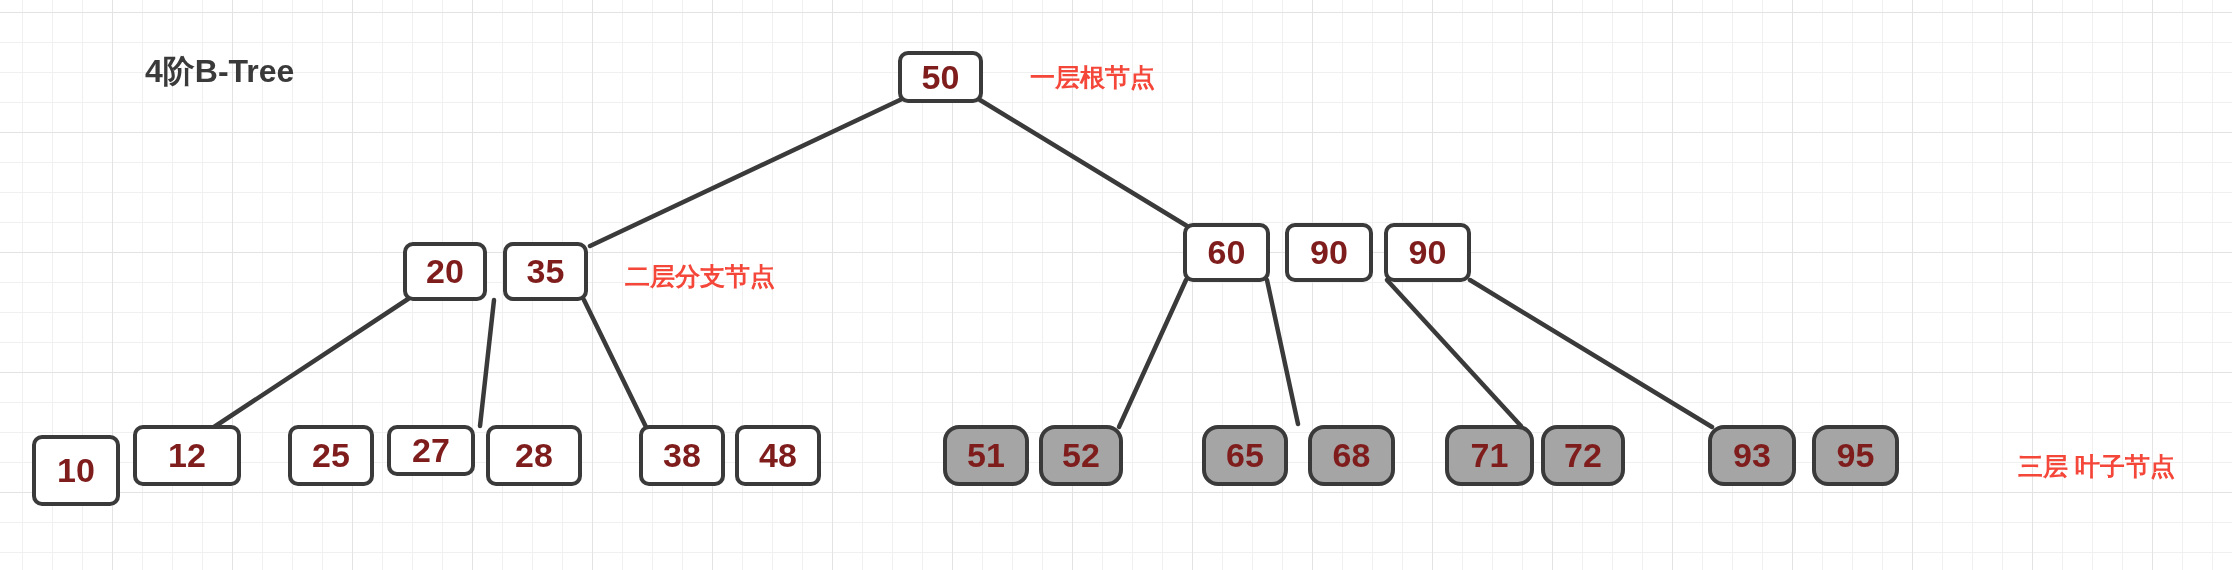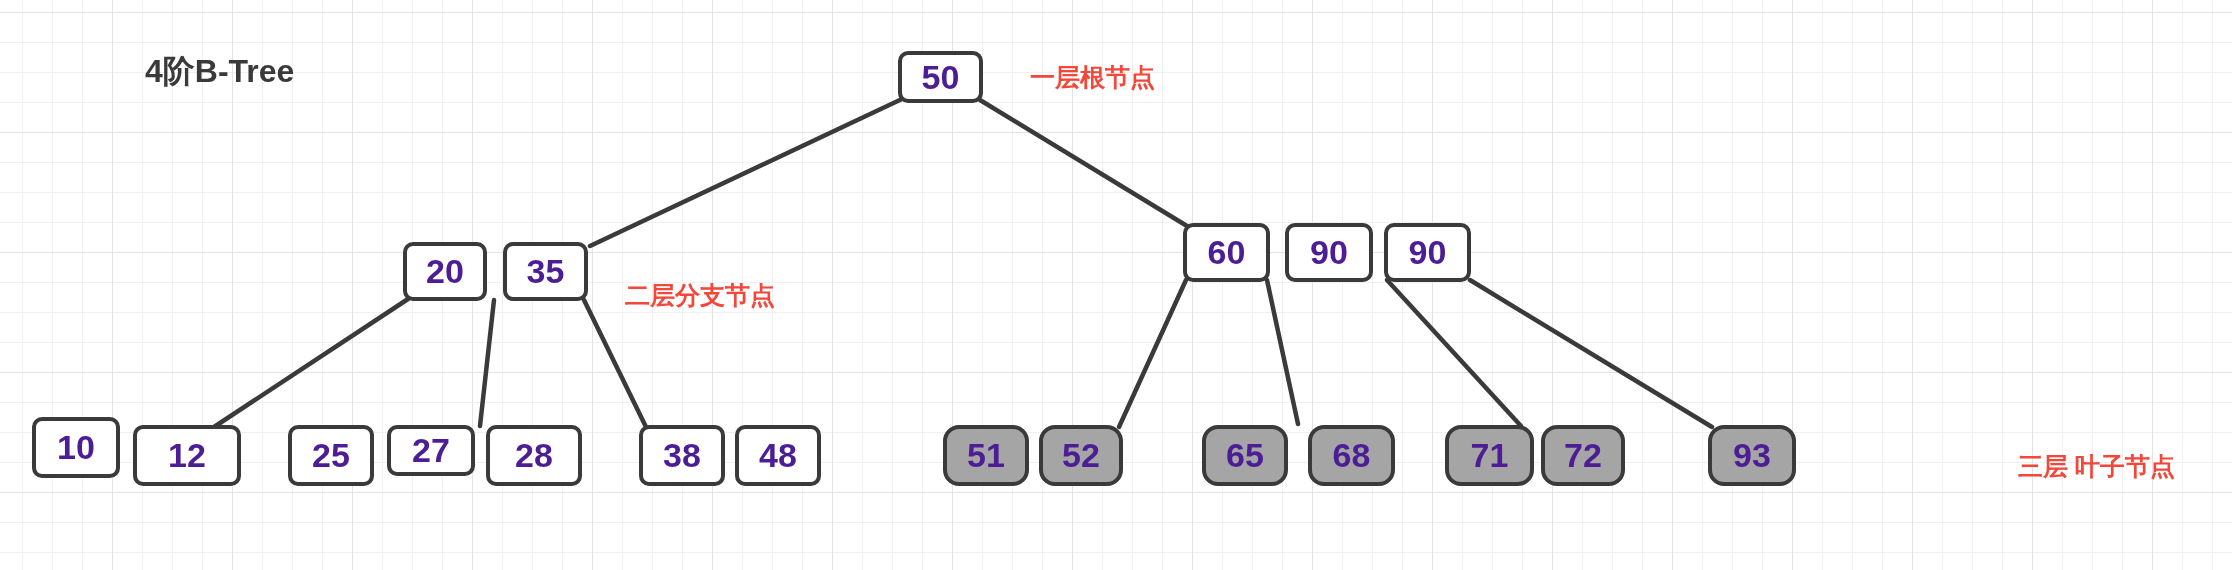--- a/index.html
+++ b/index.html
@@ -17,35 +17,35 @@
       linear-gradient(to right,#f0f0f0 1px,transparent 1px),
       linear-gradient(to bottom,#f0f0f0 1px,transparent 1px);
     background-size:120px 120px,120px 120px,30px 30px,30px 30px;
     background-position:-8px 12px;
   }
   .edges{position:absolute;left:0;top:0;}
   .edges line{stroke:#3a3a3a;stroke-width:4.5;stroke-linecap:round;}
   .node{
     position:absolute;box-sizing:border-box;
     border:4px solid #3a3a3a;border-radius:10px;
-    background:#ffffff;color:#4c1d95;
+    background:#ffffff;color:#7f1d1d;
     display:flex;align-items:center;justify-content:center;
     font-weight:bold;font-size:34px;
   }
   .node.gray{background:#a5a5a5;border-radius:16px;}
   .diagram-title{
     position:absolute;left:145px;top:50px;
     font-weight:bold;font-size:32px;color:#3a3a3a;white-space:nowrap;text-align:center;
   }
   .annotation{
     position:absolute;font-weight:bold;font-size:25px;
     color:#f5463a;white-space:nowrap;
   }
   .ann-l1{left:1030px;top:61px;}
-  .ann-l2{left:625px;top:260px;margin-top:19px;}
+  .ann-l2{left:625px;top:260px;}
   .ann-l3{left:2018px;top:450px;}
 </style>
 </head>
 <body>
 
 <div class="canvas">
 
   <svg class="edges" width="2232" height="570" viewBox="0 0 2232 570">
     <line x1="902" y1="99" x2="590" y2="246"></line>
     <line x1="980" y1="100" x2="1187" y2="226"></line>
@@ -66,29 +66,30 @@
 
   <div class="node" style="left:898px;top:51px;width:85px;height:52px">50</div>
 
   <div class="node" style="left:403px;top:242px;width:84px;height:59px">20</div>
   <div class="node" style="left:503px;top:242px;width:85px;height:59px">35</div>
 
   <div class="node" style="left:1183px;top:223px;width:87px;height:59px">60</div>
   <div class="node" style="left:1285px;top:223px;width:88px;height:59px">90</div>
   <div class="node" style="left:1384px;top:223px;width:87px;height:59px">90</div>
 
-  <div class="node" style="left:32px;top:417px;width:88px;height:61px">10</div>
+  <div class="node" style="left:32px;top:435px;width:88px;height:71px">10</div>
   <div class="node" style="left:133px;top:425px;width:108px;height:61px">12</div>
   <div class="node" style="left:288px;top:425px;width:86px;height:61px">25</div>
   <div class="node" style="left:387px;top:425px;width:88px;height:51px">27</div>
   <div class="node" style="left:486px;top:425px;width:96px;height:61px">28</div>
   <div class="node" style="left:639px;top:425px;width:86px;height:61px">38</div>
   <div class="node" style="left:735px;top:425px;width:86px;height:61px">48</div>
 
   <div class="node gray" style="left:943px;top:425px;width:86px;height:61px">51</div>
   <div class="node gray" style="left:1039px;top:425px;width:84px;height:61px">52</div>
   <div class="node gray" style="left:1202px;top:425px;width:86px;height:61px">65</div>
   <div class="node gray" style="left:1308px;top:425px;width:87px;height:61px">68</div>
   <div class="node gray" style="left:1445px;top:425px;width:89px;height:61px">71</div>
   <div class="node gray" style="left:1541px;top:425px;width:84px;height:61px">72</div>
   <div class="node gray" style="left:1708px;top:425px;width:88px;height:61px">93</div>
+  <div class="node gray" style="left:1812px;top:425px;width:87px;height:61px">95</div>
 
 </div>
 
 </body></html>

